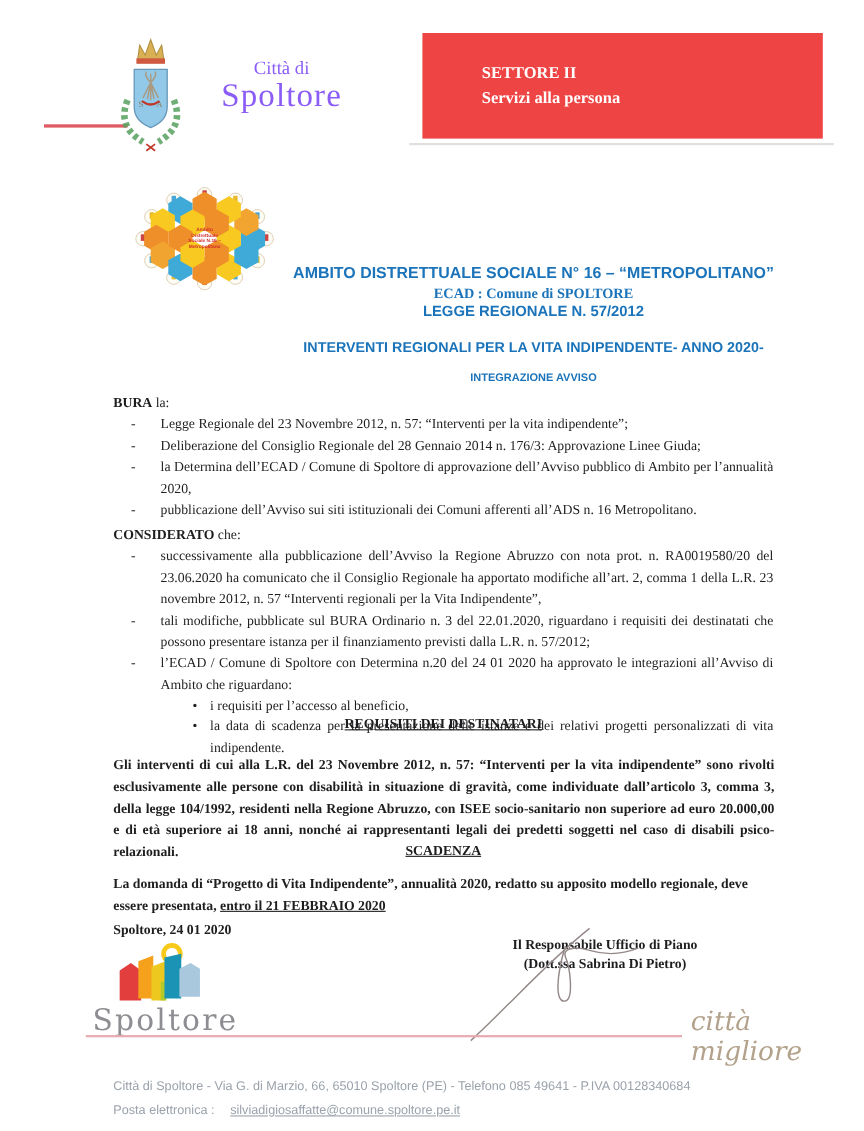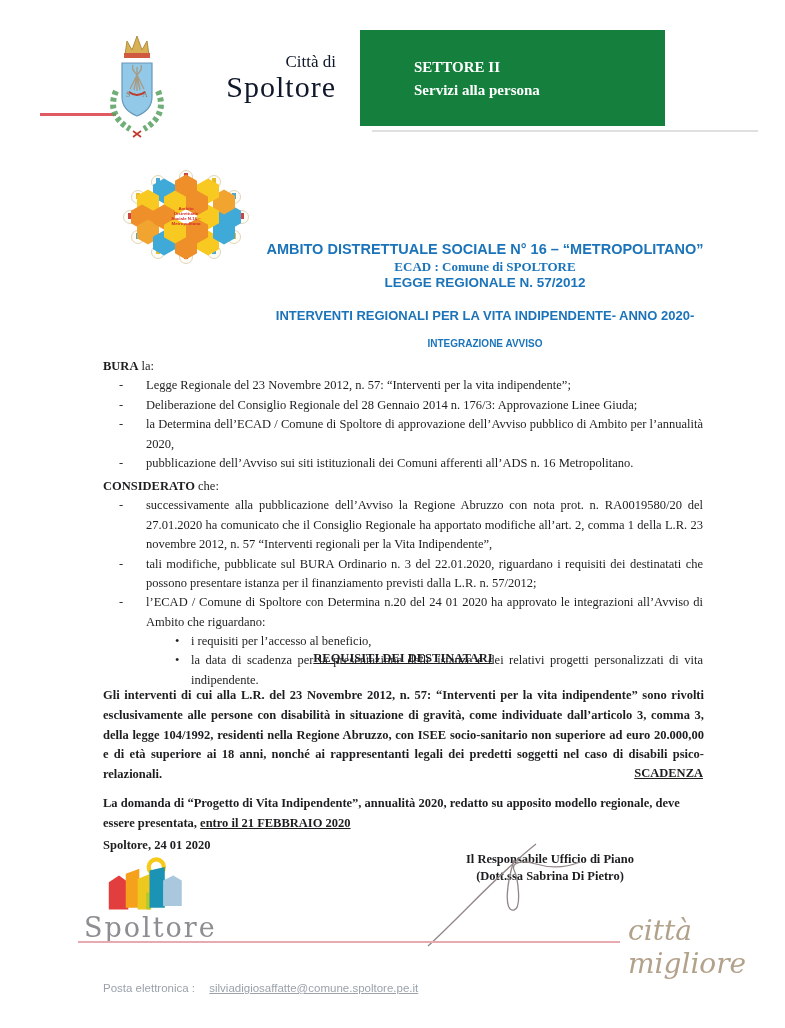--- a/index.html
+++ b/index.html
@@ -3,24 +3,24 @@
 <meta charset="utf-8">
 <style>
   html,body { margin:0; padding:0; background:#ffffff; }
   .page {
     position:relative; width:785px; height:1028px; background:#fff;
     font-family:"Liberation Serif", serif; color:#1e1e20; overflow:hidden;
   }
   
   .red-dash { position:absolute; left:40px; top:113px; width:76px; height:3px; background:#e05a64; }
   .coa { position:absolute; left:92px; top:28px; width:96px; height:128px; }
-  .city-name { position:absolute; left:200px; top:52px; width:136px; text-align:right; color:#0f172a; }
+  .city-name { position:absolute; left:188px; top:52px; width:136px; text-align:center; color:#8b5cf6; }
   .city-small { font-size:17px; }
   .city-large { font-size:30px; letter-spacing:1px; margin-top:-2px; }
-  .banner { position:absolute; left:360px; top:30px; width:305px; height:96px; background:#15803d; }
+  .banner { position:absolute; left:384px; top:30px; width:364px; height:96px; background:#ef4444; }
   .banner-text { position:absolute; left:54px; top:26px; color:#ffffff; font-weight:bold; font-size:15px; line-height:1.5; }
   .banner-underline { position:absolute; left:372px; top:130px; width:386px; border-top:2px solid #e0e0de; }
   .ambito-logo { position:absolute; left:122px; top:170px; width:128px; height:94px; }
   
   .title-block { position:absolute; left:185px; top:241px; width:600px; text-align:center; color:#1b74ba; }
   .t-sans { font-family:"Liberation Sans", sans-serif; font-weight:bold; }
   .t1 { font-size:14.5px; }
   .t2 { font-weight:bold; font-size:13px; margin-top:2px; }
   .t3 { font-size:13.5px; margin-top:0; }
   .t4 { font-size:13px; margin-top:18px; }
@@ -32,37 +32,37 @@
   .label-bold { font-weight:bold; }
   .dash-item { display:flex; padding-left:16px; }
   .dash { width:27px; flex:none; }
   .dash-text { flex:1; text-align:justify; }
   .sub-item { display:flex; padding-left:72px; }
   .bullet { width:16px; flex:none; }
   .sub-text { flex:1; text-align:justify; }
   .sec-heading { position:absolute; left:103px; width:600px; text-align:center; font-weight:bold;
                  font-size:12.5px; text-decoration:underline; }
   .h-requisiti { top:651px; }
-  .h-scadenza { top:766px;text-align:right; }
+  .h-scadenza { top:766px; }
   .para-bold { position:absolute; left:103px; width:601px; font-size:12.5px; line-height:1.58;
                font-weight:bold; text-align:justify; }
   .p-requisiti { top:686px; }
   .p-domanda { top:794px; text-align:left; }
   .u { text-decoration:underline; }
   .place-date { position:absolute; left:103px; top:838px; font-weight:bold; font-size:12.5px; }
   
   .sig-block { position:absolute; left:425px; top:851px; width:250px; text-align:center;
                font-weight:bold; font-size:12.5px; line-height:1.35; }
   .sig-svg { position:absolute; left:418px; top:836px; width:230px; height:118px; pointer-events:none; }
   
   .bottom-logo { position:absolute; left:84px; top:856px; width:150px; }
   .bottom-logo svg { display:block; margin-left:18px; }
   .logo-name { font-family:"DejaVu Serif", serif; font-size:27px; color:#8d8d92; letter-spacing:2px; margin-top:0px; }
   .pink-line { position:absolute; left:78px; top:941px; width:542px; border-top:2px solid #e8a9b0; }
-  .tagline { position:absolute; left:628px; top:914px; font-style:italic; font-size:28px;
+  .tagline { position:absolute; left:628px; top:914px; font-style:italic; font-size:24px;
              color:#b3a28b; font-family:"DejaVu Serif", serif; }
   
   .footer { position:absolute; left:103px; top:977px; font-family:"Liberation Sans", sans-serif;
             font-size:11.5px; color:#9ba2ab; line-height:1.95; }
   .footer .email { text-decoration:underline; color:#9ba2ab; cursor:pointer;margin-left:11px; }
 </style>
 </head>
 <body>
 
 <div class="page">
@@ -178,21 +178,21 @@
     <div class="dash-item">
       <span class="dash">-</span>
       <span class="dash-text">pubblicazione dell’Avviso sui siti istituzionali dei Comuni afferenti all’ADS n. 16 Metropolitano.</span>
     </div>
   </div>
 
   <div class="body-block b-considerato">
     <div><span class="label-bold">CONSIDERATO</span><span> che:</span></div>
     <div class="dash-item">
       <span class="dash">-</span>
-      <span class="dash-text">successivamente alla pubblicazione dell’Avviso la Regione Abruzzo con nota prot. n. RA0019580/20 del 27.01.2020 ha comunicato che il Consiglio Regionale ha apportato modifiche all’art. 2, comma 1 della L.R. 23 novembre 2012, n. 57 “Interventi regionali per la Vita Indipendente”,</span>
+      <span class="dash-text">successivamente alla pubblicazione dell’Avviso la Regione Abruzzo con nota prot. n. RA0019580/20 del 23.06.2020 ha comunicato che il Consiglio Regionale ha apportato modifiche all’art. 2, comma 1 della L.R. 23 novembre 2012, n. 57 “Interventi regionali per la Vita Indipendente”,</span>
     </div>
     <div class="dash-item">
       <span class="dash">-</span>
       <span class="dash-text">tali modifiche, pubblicate sul BURA Ordinario n. 3 del 22.01.2020, riguardano i requisiti dei destinatati che possono presentare istanza per il finanziamento previsti dalla L.R. n. 57/2012;</span>
     </div>
     <div class="dash-item">
       <span class="dash">-</span>
       <span class="dash-text">l’ECAD / Comune di Spoltore con Determina n.20 del 24 01 2020 ha approvato le integrazioni all’Avviso di Ambito che riguardano:</span>
     </div>
     <div class="sub-item">
@@ -232,18 +232,19 @@
       <rect x="52" y="42" width="6" height="20" fill="#b4c92a"></rect>
       <path d="M56 16 L74 12 V60 H56 Z" fill="#1b93b4"></path>
       <path d="M72 28 L84 22 L94 28 V58 H72 Z" fill="#a9c7dd"></path>
     </svg>
     <div class="logo-name">Spoltore</div>
   </div>
   <div class="pink-line"></div>
   <div class="tagline">città migliore</div>
 
   <div class="footer">
+    <div>Città di Spoltore - Via G. di Marzio, 66, 65010 Spoltore (PE) - Telefono 085 49641 - P.IVA 00128340684</div>
     <div>
       <span>Posta elettronica : </span><span class="email">silviadigiosaffatte@comune.spoltore.pe.it</span>
     </div>
   </div>
 
 </div>
 
 </body></html>

